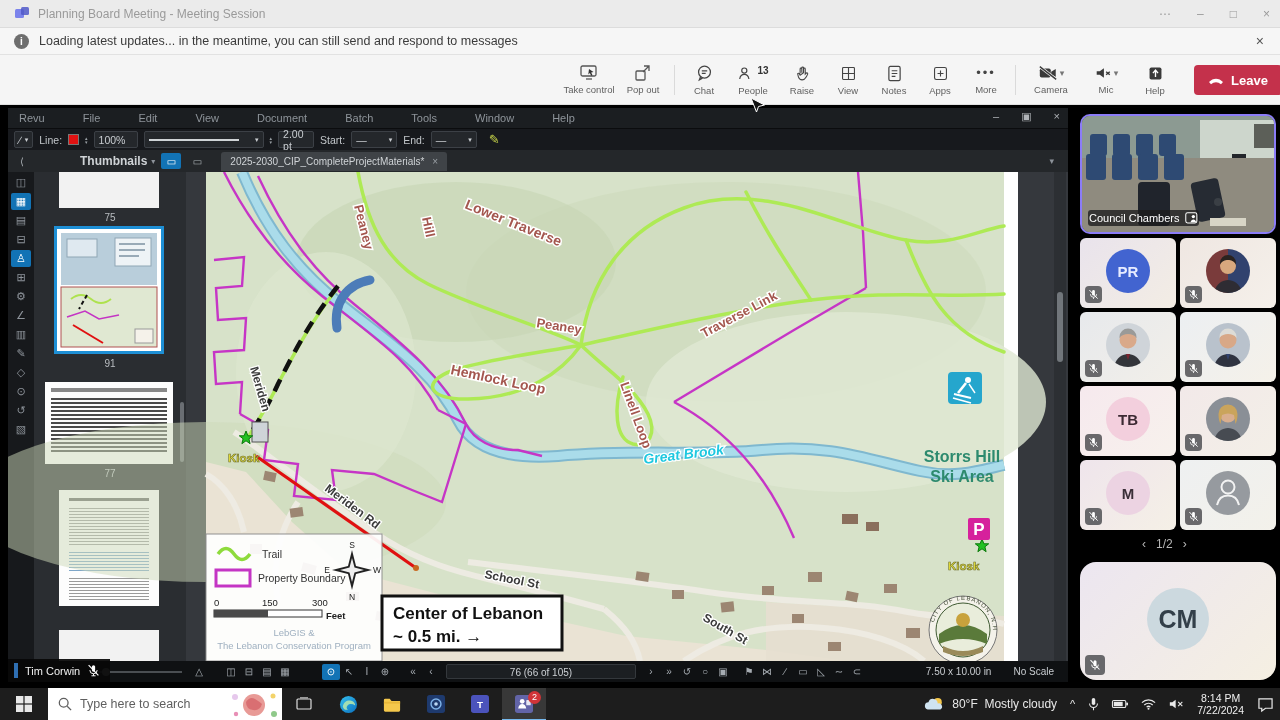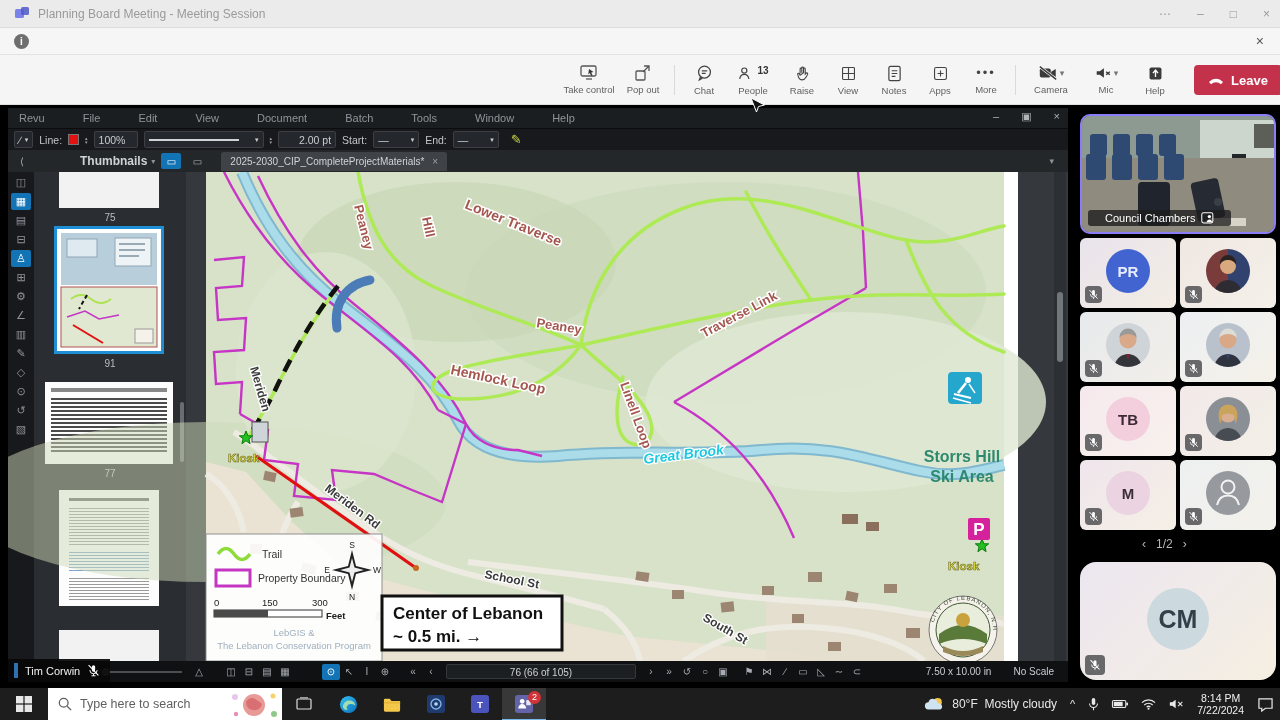--- a/index.html
+++ b/index.html
@@ -77,20 +77,21 @@
     <div class="tb-winctl">
       <span>⋯</span>
       <span>–</span>
       <span>□</span>
       <span>×</span>
     </div>
   </div>
 
   <div class="abs banner">
     <span class="i-info">i</span>
+    <span>Loading latest updates... in the meantime, you can still send and respond to messages</span>
     <span class="bx">×</span>
   </div>
 
   <div class="abs toolbar">
 
     <div class="tgroup" style="left:560px;">
       <div class="tbtn" style="width:58px">
         <svg width="20" height="16" viewBox="0 0 20 16">
             <rect x="2" y="1" width="15" height="10" rx="1.5" fill="none" stroke="#555" stroke-width="1.3"></rect>
             <path d="M7 14h6" stroke="#555" stroke-width="1.3"></path>
@@ -231,21 +232,21 @@
           <span>100%</span>
         </div>
       <div class="ctrl" style="width:120px;justify-content:space-between">
           <span style="display:inline-block;width:90px;border-top:2px solid #cfd3d6"></span>
           <span style="font-size:7px">▾</span>
         </div>
       <div class="spin">
           <span>▴</span>
           <span>▾</span>
         </div>
-      <div class="ctrl" style="width:58px;justify-content:flex-end">
+      <div class="ctrl" style="width:36px;justify-content:flex-end">
           <span>2.00 pt</span>
         </div>
       <span>Start:</span>
       <div class="ctrl" style="width:46px;justify-content:space-between">
           <span>—</span>
           <span style="font-size:7px">▾</span>
         </div>
       <span>End:</span>
       <div class="ctrl" style="width:46px;justify-content:space-between">
           <span>—</span>
@@ -563,21 +564,21 @@
             <rect x="30" y="38" width="20" height="26" rx="3"></rect>
             <rect x="56" y="38" width="20" height="26" rx="3"></rect>
             <rect x="82" y="38" width="20" height="26" rx="3"></rect>
         </g>
         <rect x="56" y="66" width="32" height="44" rx="4" fill="#20242c"></rect>
         <rect x="112" y="64" width="28" height="40" rx="4" fill="#262b33" transform="rotate(-12 126 84)"></rect>
         <circle cx="136" cy="86" r="4" fill="#3a3f45"></circle>
         <rect x="128" y="102" width="36" height="8" fill="#d8d5c6"></rect>
         <rect x="172" y="8" width="20" height="24" fill="#5c5f58"></rect>
       </svg>
-      <div style="position:absolute;left:6px;bottom:6px;background:rgba(28,28,30,.78);border-radius:3px;display:flex;align-items:center;gap:6px;padding:2px 17px;">
+      <div style="position:absolute;left:6px;bottom:6px;background:rgba(28,28,30,.78);border-radius:3px;display:flex;align-items:center;gap:6px;padding:2px 1px;">
         <span style="color:#fff;font-size:11px">Council Chambers</span>
         <svg width="13" height="12" viewBox="0 0 14 13">
             <rect x=".8" y=".8" width="12" height="11" rx="2" fill="none" stroke="#fff" stroke-width="1.1"></rect>
             <circle cx="9" cy="5" r="1.8" fill="#fff"></circle>
             <path d="M6 11c.4-2 1.6-3 3-3s2.6 1 3 3z" fill="#fff"></path>
           </svg>
       </div>
     </div>
 
     <div class="tile" style="left:8px;top:133px;width:96px;height:70px;background:linear-gradient(135deg,#e9e3ec,#f3ede4)">

